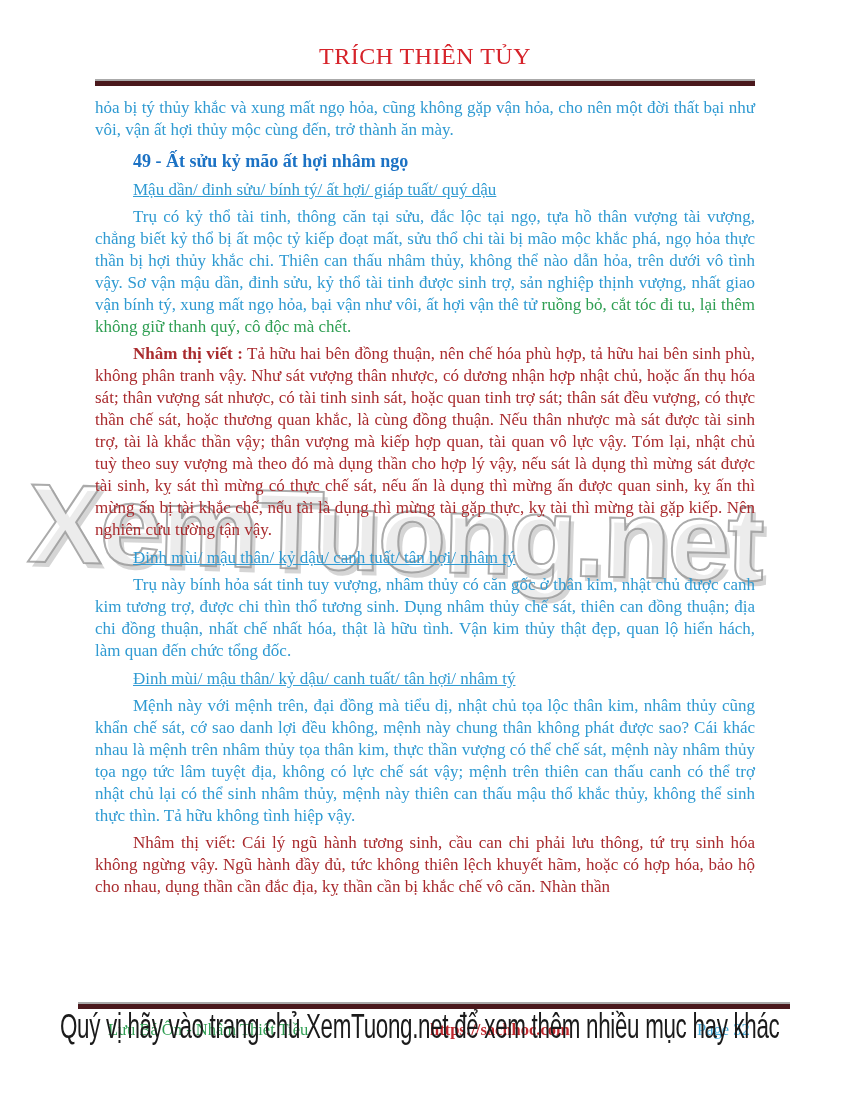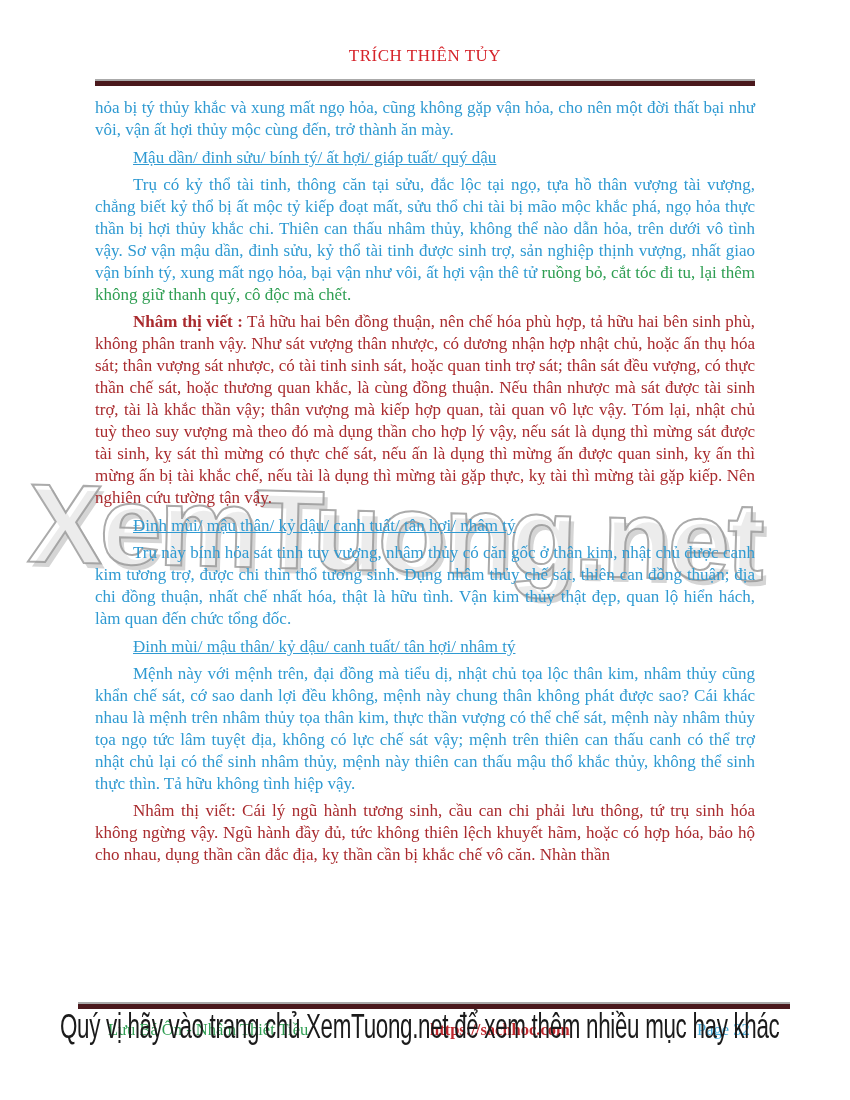--- a/index.html
+++ b/index.html
@@ -10,21 +10,21 @@
   .watermark{position:absolute;top:468px;left:28px;z-index:0;white-space:nowrap;
              font-family:"Liberation Sans", sans-serif;font-weight:bold;
              font-size:112px;letter-spacing:-3px;
              color:rgba(255,255,255,0.55);
              -webkit-text-stroke:2px rgba(150,150,150,0.8);
              text-shadow:4px 5px 0 rgba(150,150,150,0.4);
              transform:rotate(1.5deg);}
 
   .content{position:absolute;left:95px;width:660px;top:42px;z-index:1;}
 
-  h1{font-size:17px;line-height:28px;font-weight:normal;text-align:center;
+  h1{font-size:24px;line-height:28px;font-weight:normal;text-align:center;
      letter-spacing:0.5px;margin:0 0 9px 0;color:var(--title);}
 
   .rule{height:5px;background:var(--ruleDark);border-top:2px solid var(--ruleGray);}
 
   p{font-size:17px;line-height:22px;margin:5px 0 0 0;text-align:justify;text-indent:38px;}
   p.first{text-indent:0;margin-top:11px;}
   p.pillars{text-align:left;margin-top:6px;text-decoration:underline;}
   h2{font-size:18px;line-height:23px;font-weight:bold;color:var(--headingBlue);
      margin:9px 0 1px 0;padding-left:38px;}
 
@@ -51,20 +51,21 @@
 <div class="page" style="--title: #d6232a; --ruleDark: #4a181c; --ruleGray: #aaaaaa; --bodyBlue: #2f9ad2; --headingBlue: #1c72c4; --green: #2e9e52; --red: #a92b2e; --footerBlack: #1b1b1b; --footerRed: #c0272d; --footerBlue: #46aede;">
 
   <div class="watermark">XemTuong.net</div>
 
   <div class="content">
     <h1>TRÍCH THIÊN TỦY</h1>
     <div class="rule"></div>
 
     <p class="blue first">hỏa bị tý thủy khắc và xung mất ngọ hỏa, cũng không gặp vận hỏa, cho nên một đời thất bại như vôi, vận ất hợi thủy mộc cùng đến, trở thành ăn mày.</p>
 
+    <h2>49 - Ất sửu kỷ mão ất hợi nhâm ngọ</h2>
     <p class="blue pillars">Mậu dần/ đinh sửu/ bính tý/ ất hợi/ giáp tuất/ quý dậu</p>
     <p><span class="blue">Trụ có kỷ thổ tài tinh, thông căn tại sửu, đắc lộc tại ngọ, tựa hồ thân vượng tài vượng, chẳng biết kỷ thổ bị ất mộc tỷ kiếp đoạt mất, sửu thổ chi tài bị mão mộc khắc phá, ngọ hỏa thực thần bị hợi thủy khắc chi. Thiên can thấu nhâm thủy, không thể nào dẫn hỏa, trên dưới vô tình vậy. Sơ vận mậu dần, đinh sửu, kỷ thổ tài tinh được sinh trợ, sản nghiệp thịnh vượng, nhất giao vận bính tý, xung mất ngọ hỏa, bại vận như vôi, ất hợi vận thê tử </span><span class="green">ruồng bỏ, cắt tóc đi tu, lại thêm không giữ thanh quý, cô độc mà chết.</span></p>
     <p class="red"><span class="bold">Nhâm thị viết :</span><span> Tả hữu hai bên đồng thuận, nên chế hóa phù hợp, tả hữu hai bên sinh phù, không phân tranh vậy. Như sát vượng thân nhược, có dương nhận hợp nhật chủ, hoặc ấn thụ hóa sát; thân vượng sát nhược, có tài tinh sinh sát, hoặc quan tinh trợ sát; thân sát đều vượng, có thực thần chế sát, hoặc thương quan khắc, là cùng đồng thuận. Nếu thân nhược mà sát được tài sinh trợ, tài là khắc thần vậy; thân vượng mà kiếp hợp quan, tài quan vô lực vậy. Tóm lại, nhật chủ tuỳ theo suy vượng mà theo đó mà dụng thần cho hợp lý vậy, nếu sát là dụng thì mừng sát được tài sinh, kỵ sát thì mừng có thực chế sát, nếu ấn là dụng thì mừng ấn được quan sinh, kỵ ấn thì mừng ấn bị tài khắc chế, nếu tài là dụng thì mừng tài gặp thực, kỵ tài thì mừng tài gặp kiếp. Nên nghiên cứu tường tận vậy.</span></p>
 
     <p class="blue pillars">Đinh mùi/ mậu thân/ kỷ dậu/ canh tuất/ tân hợi/ nhâm tý</p>
     <p class="blue">Trụ này bính hỏa sát tinh tuy vượng, nhâm thủy có căn gốc ở thân kim, nhật chủ được canh kim tương trợ, được chi thìn thổ tương sinh. Dụng nhâm thủy chế sát, thiên can đồng thuận; địa chi đồng thuận, nhất chế nhất hóa, thật là hữu tình. Vận kim thủy thật đẹp, quan lộ hiển hách, làm quan đến chức tổng đốc.</p>
 
     <p class="blue pillars">Đinh mùi/ mậu thân/ kỷ dậu/ canh tuất/ tân hợi/ nhâm tý</p>
     <p class="blue">Mệnh này với mệnh trên, đại đồng mà tiểu dị, nhật chủ tọa lộc thân kim, nhâm thủy cũng khẩn chế sát, cớ sao danh lợi đều không, mệnh này chung thân không phát được sao? Cái khác nhau là mệnh trên nhâm thủy tọa thân kim, thực thần vượng có thể chế sát, mệnh này nhâm thủy tọa ngọ tức lâm tuyệt địa, không có lực chế sát vậy; mệnh trên thiên can thấu canh có thể trợ nhật chủ lại có thể sinh nhâm thủy, mệnh này thiên can thấu mậu thổ khắc thủy, không thể sinh thực thìn. Tả hữu không tình hiệp vậy.</p>
     <p class="red"><span>Nhâm thị viết:</span><span> Cái lý ngũ hành tương sinh, cầu can chi phải lưu thông, tứ trụ sinh hóa không ngừng vậy. Ngũ hành đầy đủ, tức không thiên lệch khuyết hãm, hoặc có hợp hóa, bảo hộ cho nhau, dụng thần cần đắc địa, kỵ thần cần bị khắc chế vô căn. Nhàn thần</span></p>

